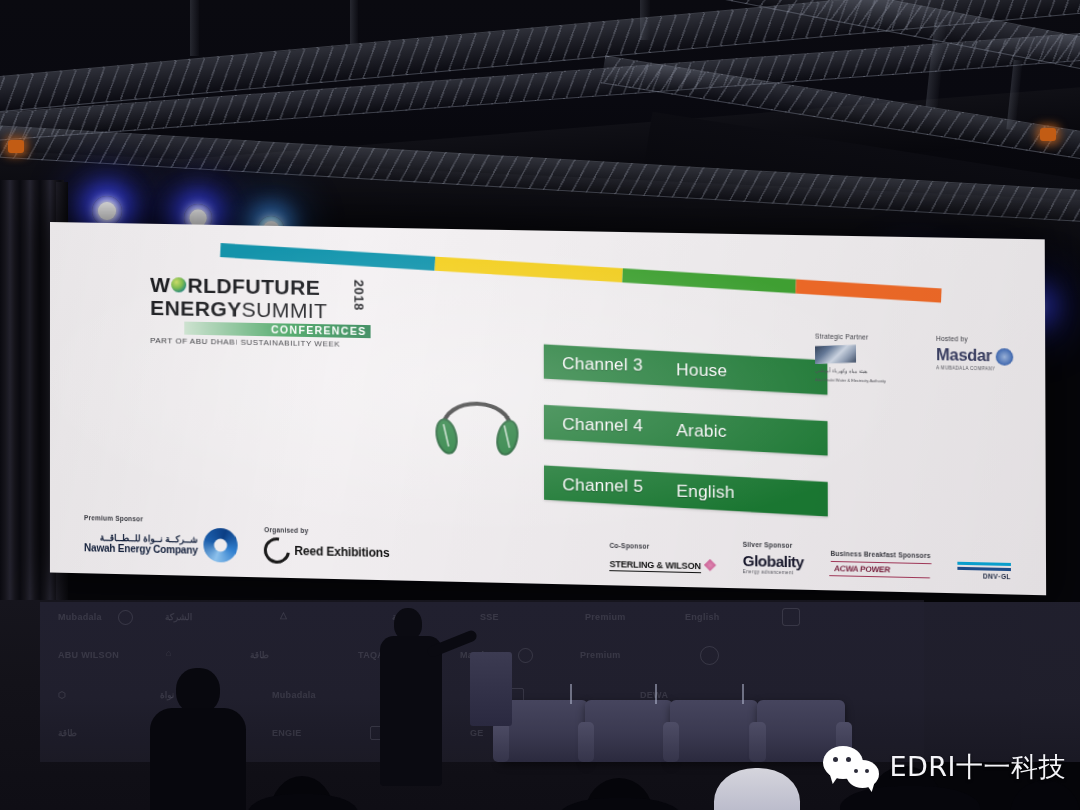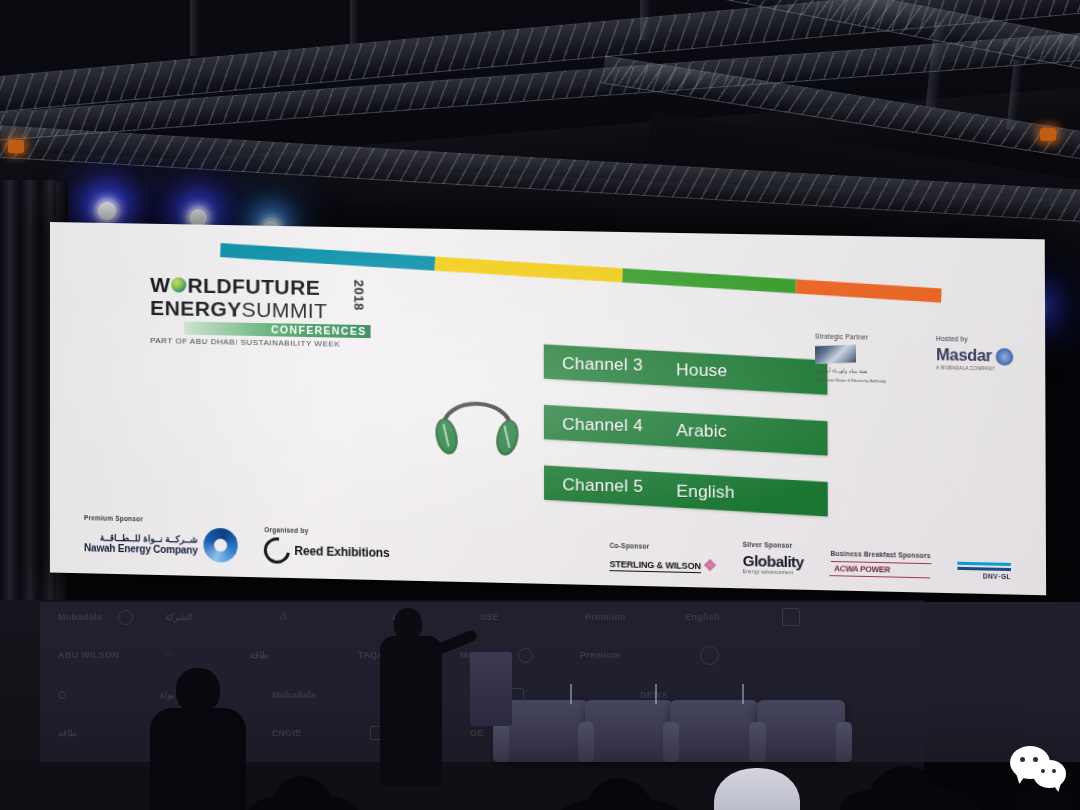--- a/index.html
+++ b/index.html
@@ -427,15 +427,16 @@
     <div class="wechat">
       <div class="big">
           <span class="eye" style="left:10px;top:11px;"></span>
           <span class="eye" style="left:23px;top:11px;"></span>
         </div>
       <div class="sm">
           <span class="eye" style="left:8px;top:9px;width:4px;height:4px;"></span>
           <span class="eye" style="left:19px;top:9px;width:4px;height:4px;"></span>
         </div>
     </div>
+    <div class="wmtxt">EDRI十一科技</div>
   </div>
 
 </div>
 
 </body></html>

